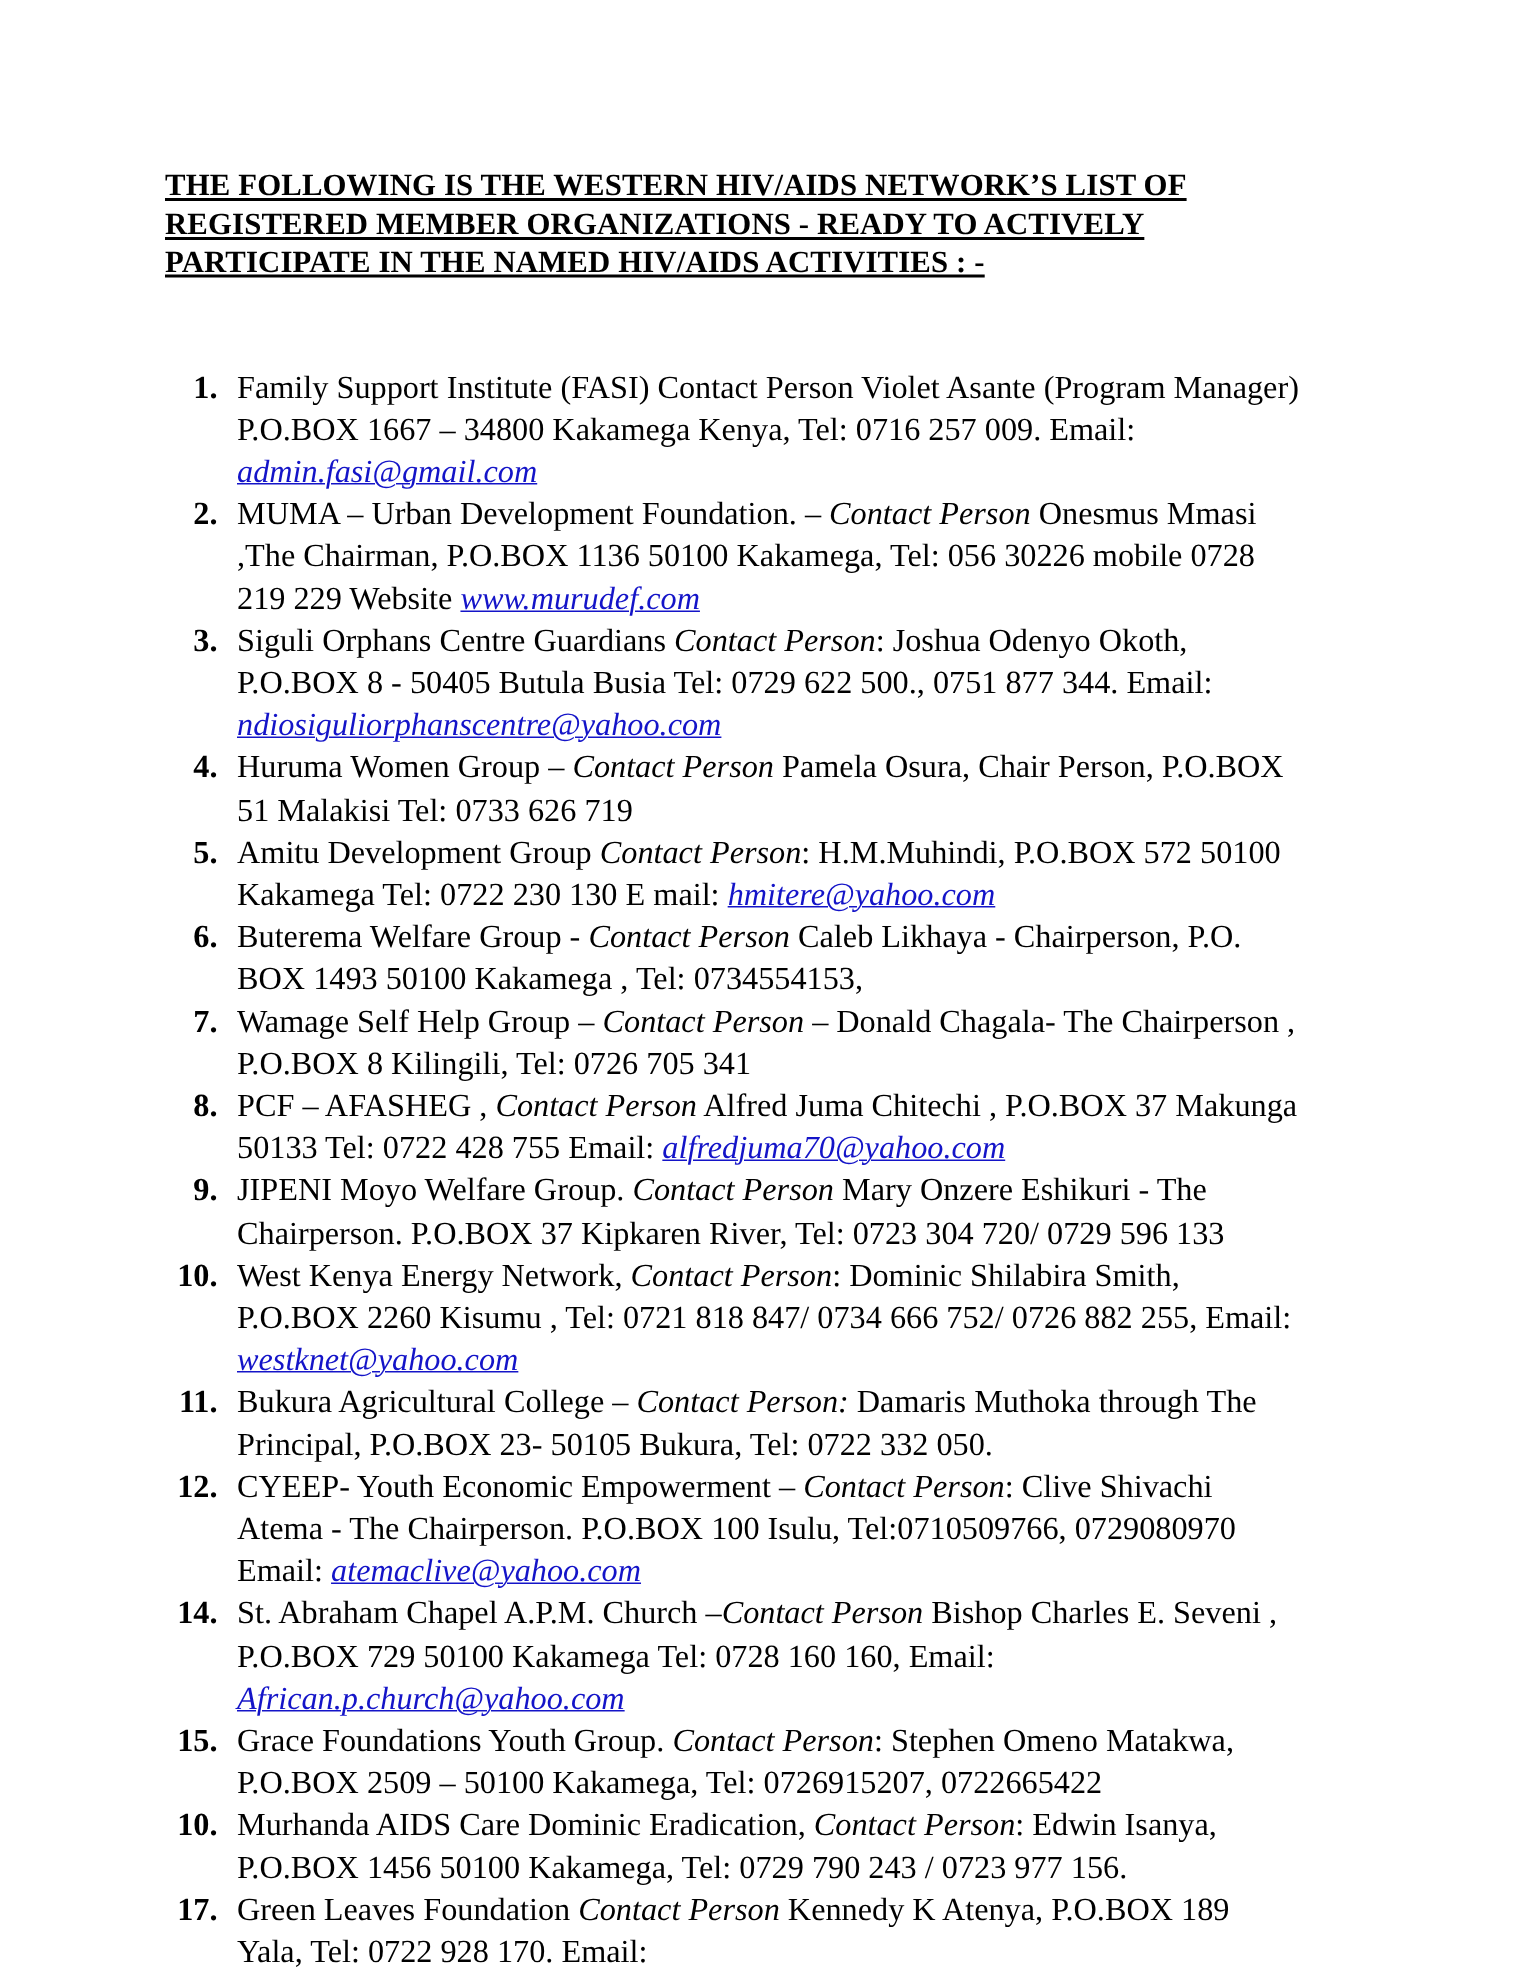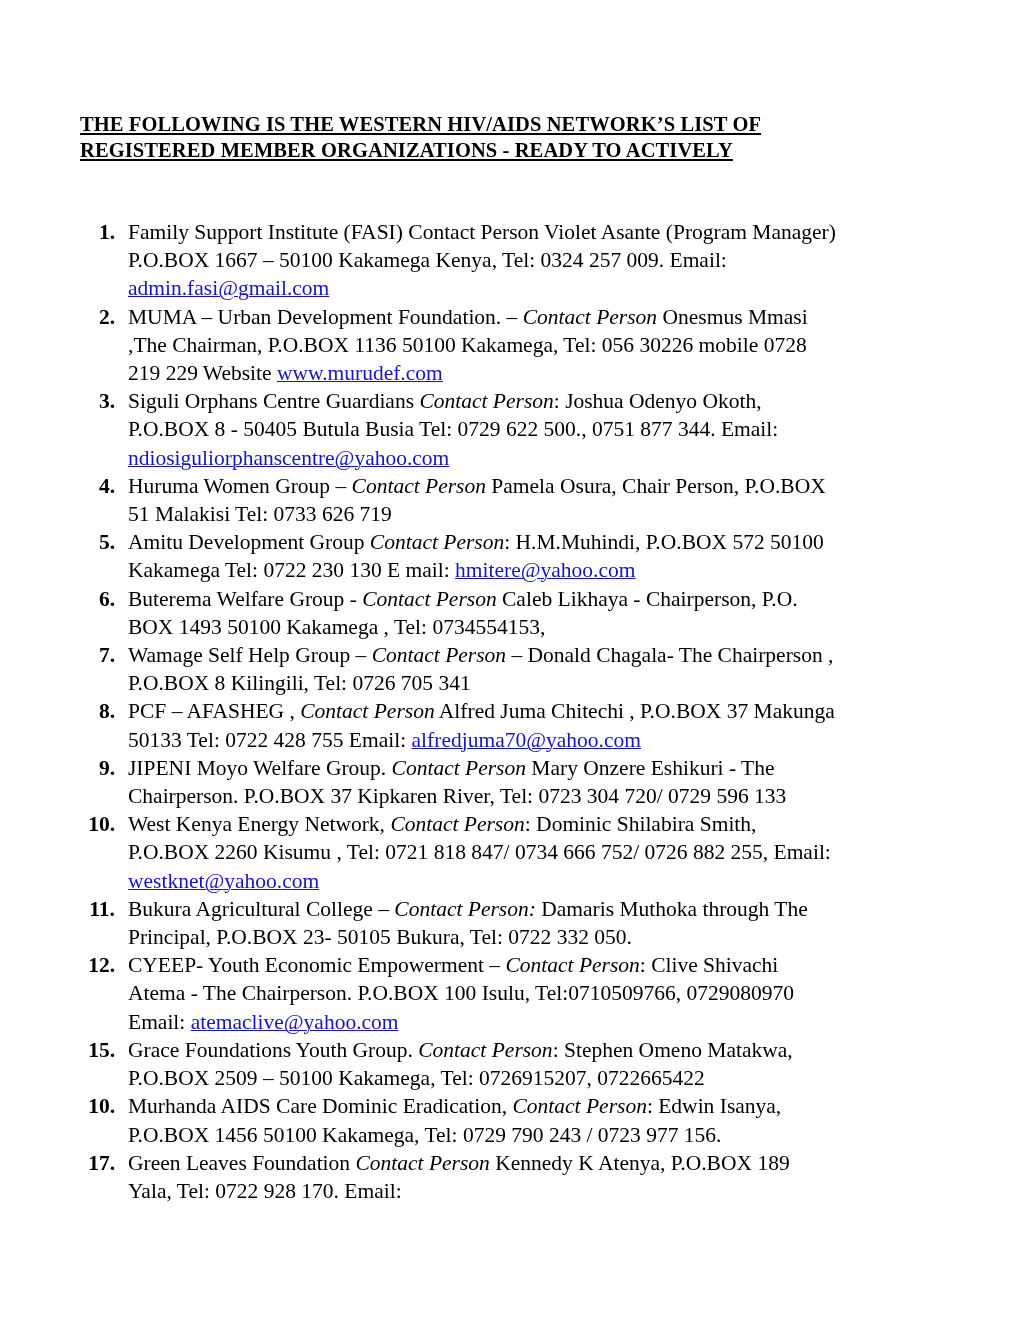--- a/index.html
+++ b/index.html
@@ -15,21 +15,21 @@
     position: relative;
     overflow: hidden;
   }
   .page {
     position: absolute;
     left: 0;
     top: 0;
     width: 932px;
     height: 1320px;
     box-sizing: border-box;
-    padding: 112px 100px 0 80px;
+    padding: 112px 100px 0 110px;
   }
   .doc-title {
     font-family: "Liberation Serif", "DejaVu Serif", serif;
     font-weight: bold;
     font-size: 20.5px;
     line-height: 25.5px;
     letter-spacing: 0.1px;
     margin: 0;
     width: 740px;
   }
@@ -72,36 +72,38 @@
   .cp {
     font-style: italic;
   }
   a.maillink,
   .maillink {
     color: #1414c8;
     text-decoration: underline;
     text-underline-offset: 1px;
     text-decoration-thickness: 1.3px;
     cursor: pointer;
+    font-style: italic;
   }
 </style>
 </head>
 <body>
 
 <div class="page">
 
   <h1 class="doc-title">
     <span class="tline-wrap"><span class="tline">THE FOLLOWING IS THE WESTERN HIV/AIDS NETWORK’S  LIST OF </span></span>
     <span class="tline-wrap"><span class="tline">REGISTERED MEMBER ORGANIZATIONS  -   READY TO  ACTIVELY </span></span>
+    <span class="tline-wrap"><span class="tline">PARTICIPATE  IN THE NAMED HIV/AIDS ACTIVITIES : -    </span></span>
   </h1>
 
   <ol class="org-list" id="org-list">
       <li class="org-item">
         <span class="org-num">1.</span>
-        <span class="org-text"><span>Family Support Institute (FASI) Contact Person Violet Asante (Program Manager) P.O.BOX 1667 – 50100 Kakamega Kenya, Tel: 0324 257 009. Email: </span><a class="maillink">admin.fasi@gmail.com</a></span>
+        <span class="org-text"><span>Family Support Institute (FASI) Contact Person Violet Asante (Program Manager) P.O.BOX 1667 – 34800 Kakamega Kenya, Tel: 0716 257 009. Email: </span><a class="maillink">admin.fasi@gmail.com</a></span>
       </li>
       <li class="org-item">
         <span class="org-num">2.</span>
         <span class="org-text"><span>MUMA – Urban Development Foundation. – </span><i>Contact Person</i><span> Onesmus Mmasi ,The Chairman, P.O.BOX 1136 50100 Kakamega, Tel: 056 30226 mobile 0728 219 229 Website </span><a class="maillink">www.murudef.com</a></span>
       </li>
       <li class="org-item">
         <span class="org-num">3.</span>
         <span class="org-text"><span>Siguli Orphans Centre Guardians </span><i>Contact Person</i><span>: Joshua Odenyo Okoth, P.O.BOX  8  - 50405 Butula Busia  Tel: 0729 622 500., 0751 877 344. Email: </span><a class="maillink">ndiosiguliorphanscentre@yahoo.com</a></span>
       </li>
       <li class="org-item">
@@ -134,20 +136,24 @@
       </li>
       <li class="org-item">
         <span class="org-num">11.</span>
         <span class="org-text"><span>Bukura Agricultural College – </span><i>Contact Person:</i><span> Damaris Muthoka through The Principal, P.O.BOX 23- 50105 Bukura, Tel: 0722 332 050.</span></span>
       </li>
       <li class="org-item">
         <span class="org-num">12.</span>
         <span class="org-text"><span>CYEEP- Youth Economic Empowerment – </span><i>Contact Person</i><span>: Clive Shivachi Atema - The Chairperson. P.O.BOX 100 Isulu, Tel:0710509766, 0729080970 Email: </span><a class="maillink">atemaclive@yahoo.com</a></span>
       </li>
       <li class="org-item">
+        <span class="org-num">14.</span>
+        <span class="org-text"><span>St. Abraham Chapel A.P.M. Church –</span><i>Contact Person</i><span> Bishop Charles E. Seveni , P.O.BOX 729 50100 Kakamega  Tel: 0728 160 160, Email: </span><a class="maillink">African.p.church@yahoo.com</a></span>
+      </li>
+      <li class="org-item">
         <span class="org-num">15.</span>
         <span class="org-text"><span>Grace Foundations Youth Group. </span><i>Contact Person</i><span>: Stephen Omeno Matakwa, P.O.BOX 2509 – 50100 Kakamega, Tel: 0726915207, 0722665422</span></span>
       </li>
       <li class="org-item">
         <span class="org-num">10.</span>
         <span class="org-text"><span>Murhanda AIDS Care Dominic Eradication, </span><i>Contact Person</i><span>: Edwin Isanya, P.O.BOX 1456 50100 Kakamega, Tel: 0729 790 243 / 0723 977 156.</span></span>
       </li>
       <li class="org-item">
         <span class="org-num">17.</span>
         <span class="org-text"><span>Green Leaves Foundation </span><i>Contact Person</i><span> Kennedy K Atenya, P.O.BOX 189 Yala, Tel: 0722 928 170. Email: </span></span>

